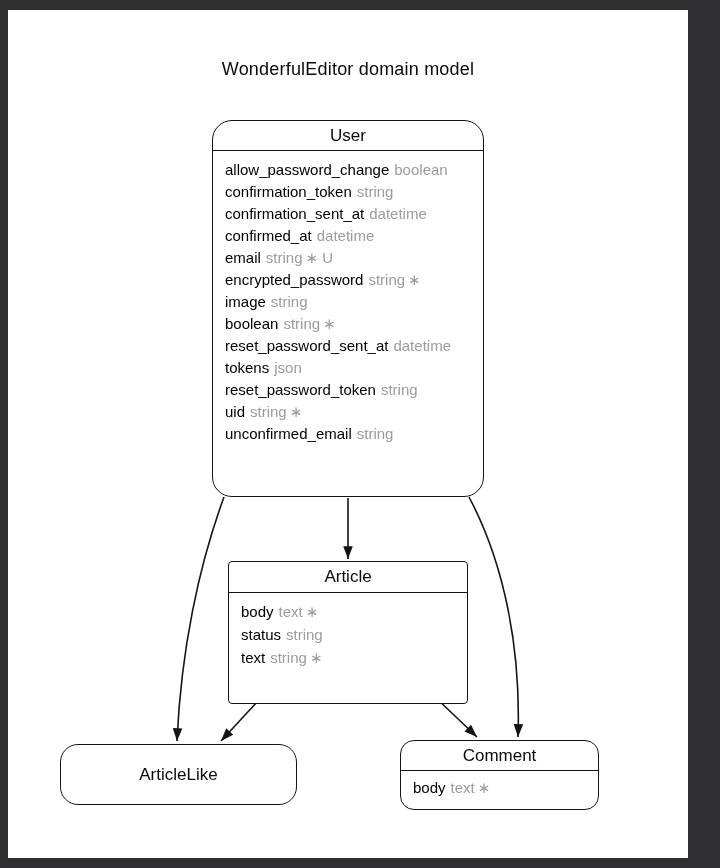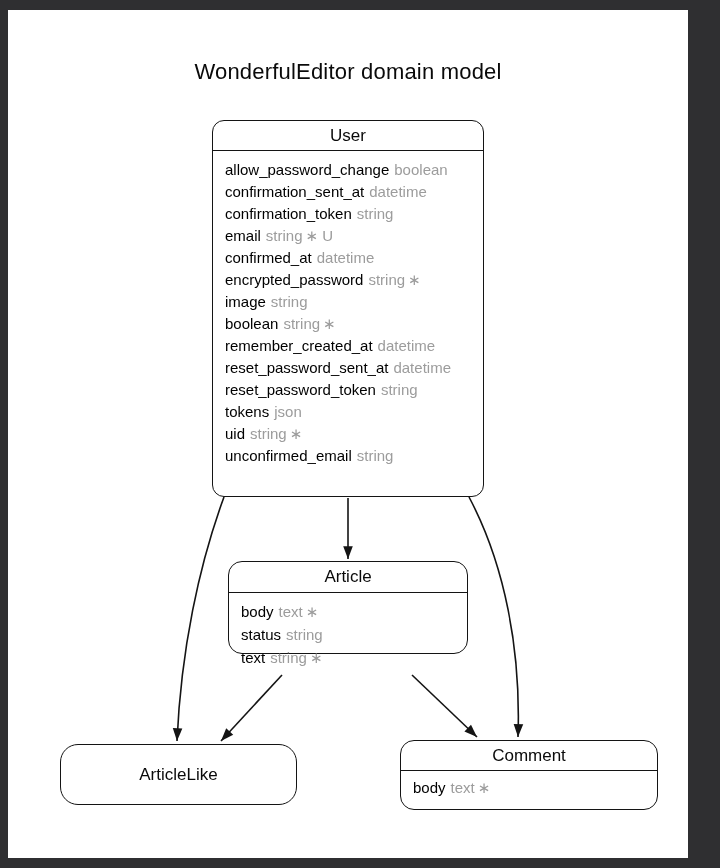--- a/index.html
+++ b/index.html
@@ -15,21 +15,21 @@
     position: absolute;
     left: 8px; top: 10px;
     width: 680px; height: 848px;
     background: #ffffff;
   }
   .diagram-title {
     position: absolute;
     left: 8px; top: 59px;
     width: 680px;
     text-align: center;
-    font-size: 22px;
+    font-size: 18px;
     color: #0a0a0a;
     letter-spacing: 0.2px;
   }
   svg.edges {
     position: absolute;
     left: 0; top: 0;
     width: 720px; height: 868px;
     pointer-events: none;
   }
   .entity {
@@ -54,39 +54,39 @@
     padding-right: 6px;
     white-space: nowrap;
     overflow: hidden;
   }
   .attr-row { line-height: 22px; }
   .attr-name { color: #000000; }
   .attr-type { color: #9c9c9c; margin-left: 5px; }
   .attr-flags { color: #9c9c9c; margin-left: 3px; }
 
   
-  #entity-user { left: 212px; top: 120px; width: 272px; height: 377px; border-radius: 12px; }
+  #entity-user { left: 212px; top: 120px; width: 272px; height: 377px; border-radius: 20px; }
   #entity-user .entity-header { height: 30px; }
   #entity-user .entity-attrs { padding-top: 8px; }
 
   
-  #entity-article { left: 228px; top: 561px; width: 240px; height: 93px; border-radius: 14px; }
+  #entity-article { left: 228px; top: 561px; width: 240px; height: 143px; border-radius: 4px; }
   #entity-article .entity-header { height: 31px; }
   #entity-article .entity-attrs { padding-top: 7px; }
   #entity-article .attr-row { line-height: 23px; }
 
   
   #entity-articlelike {
     left: 60px; top: 744px; width: 237px; height: 61px; border-radius: 18px;
     display: flex; align-items: center; justify-content: center;
   }
   #entity-articlelike .entity-name-only { font-size: 17px; color: #0a0a0a; }
 
   
-  #entity-comment { left: 400px; top: 740px; width: 258px; height: 70px; border-radius: 14px; }
+  #entity-comment { left: 400px; top: 740px; width: 199px; height: 70px; border-radius: 14px; }
   #entity-comment .entity-header { height: 30px; }
   #entity-comment .entity-attrs { padding-top: 6px; }
 </style>
 </head>
 <body>
 
 <div class="canvas">
   <div class="page"></div>
 
   <div class="diagram-title">WonderfulEditor domain model</div>
@@ -106,62 +106,59 @@
 
   <div class="entity" id="entity-user">
     <div class="entity-header">User</div>
     <div class="entity-attrs">
 
         <div class="attr-row">
           <span class="attr-name">allow_password_change</span><span class="attr-type">boolean</span><span class="attr-flags"></span>
         </div>
 
         <div class="attr-row">
+          <span class="attr-name">confirmation_token</span><span class="attr-type">string</span><span class="attr-flags"></span>
+        </div>
+
+        <div class="attr-row">
           <span class="attr-name">confirmation_sent_at</span><span class="attr-type">datetime</span><span class="attr-flags"></span>
         </div>
 
         <div class="attr-row">
-          <span class="attr-name">confirmation_token</span><span class="attr-type">string</span><span class="attr-flags"></span>
+          <span class="attr-name">confirmed_at</span><span class="attr-type">datetime</span><span class="attr-flags"></span>
         </div>
 
         <div class="attr-row">
           <span class="attr-name">email</span><span class="attr-type">string</span><span class="attr-flags">∗ U</span>
         </div>
 
         <div class="attr-row">
-          <span class="attr-name">confirmed_at</span><span class="attr-type">datetime</span><span class="attr-flags"></span>
-        </div>
-
-        <div class="attr-row">
           <span class="attr-name">encrypted_password</span><span class="attr-type">string</span><span class="attr-flags">∗</span>
         </div>
 
         <div class="attr-row">
           <span class="attr-name">image</span><span class="attr-type">string</span><span class="attr-flags"></span>
         </div>
 
 
         <div class="attr-row">
           <span class="attr-name">boolean</span><span class="attr-type">string</span><span class="attr-flags">∗</span>
         </div>
 
-        <div class="attr-row">
-          <span class="attr-name">remember_created_at</span><span class="attr-type">datetime</span><span class="attr-flags"></span>
-        </div>
 
         <div class="attr-row">
           <span class="attr-name">reset_password_sent_at</span><span class="attr-type">datetime</span><span class="attr-flags"></span>
         </div>
 
         <div class="attr-row">
+          <span class="attr-name">tokens</span><span class="attr-type">json</span><span class="attr-flags"></span>
+        </div>
+
+        <div class="attr-row">
           <span class="attr-name">reset_password_token</span><span class="attr-type">string</span><span class="attr-flags"></span>
-        </div>
-
-        <div class="attr-row">
-          <span class="attr-name">tokens</span><span class="attr-type">json</span><span class="attr-flags"></span>
         </div>
 
         <div class="attr-row">
           <span class="attr-name">uid</span><span class="attr-type">string</span><span class="attr-flags">∗</span>
         </div>
 
         <div class="attr-row">
           <span class="attr-name">unconfirmed_email</span><span class="attr-type">string</span><span class="attr-flags"></span>
         </div>
       </div>

